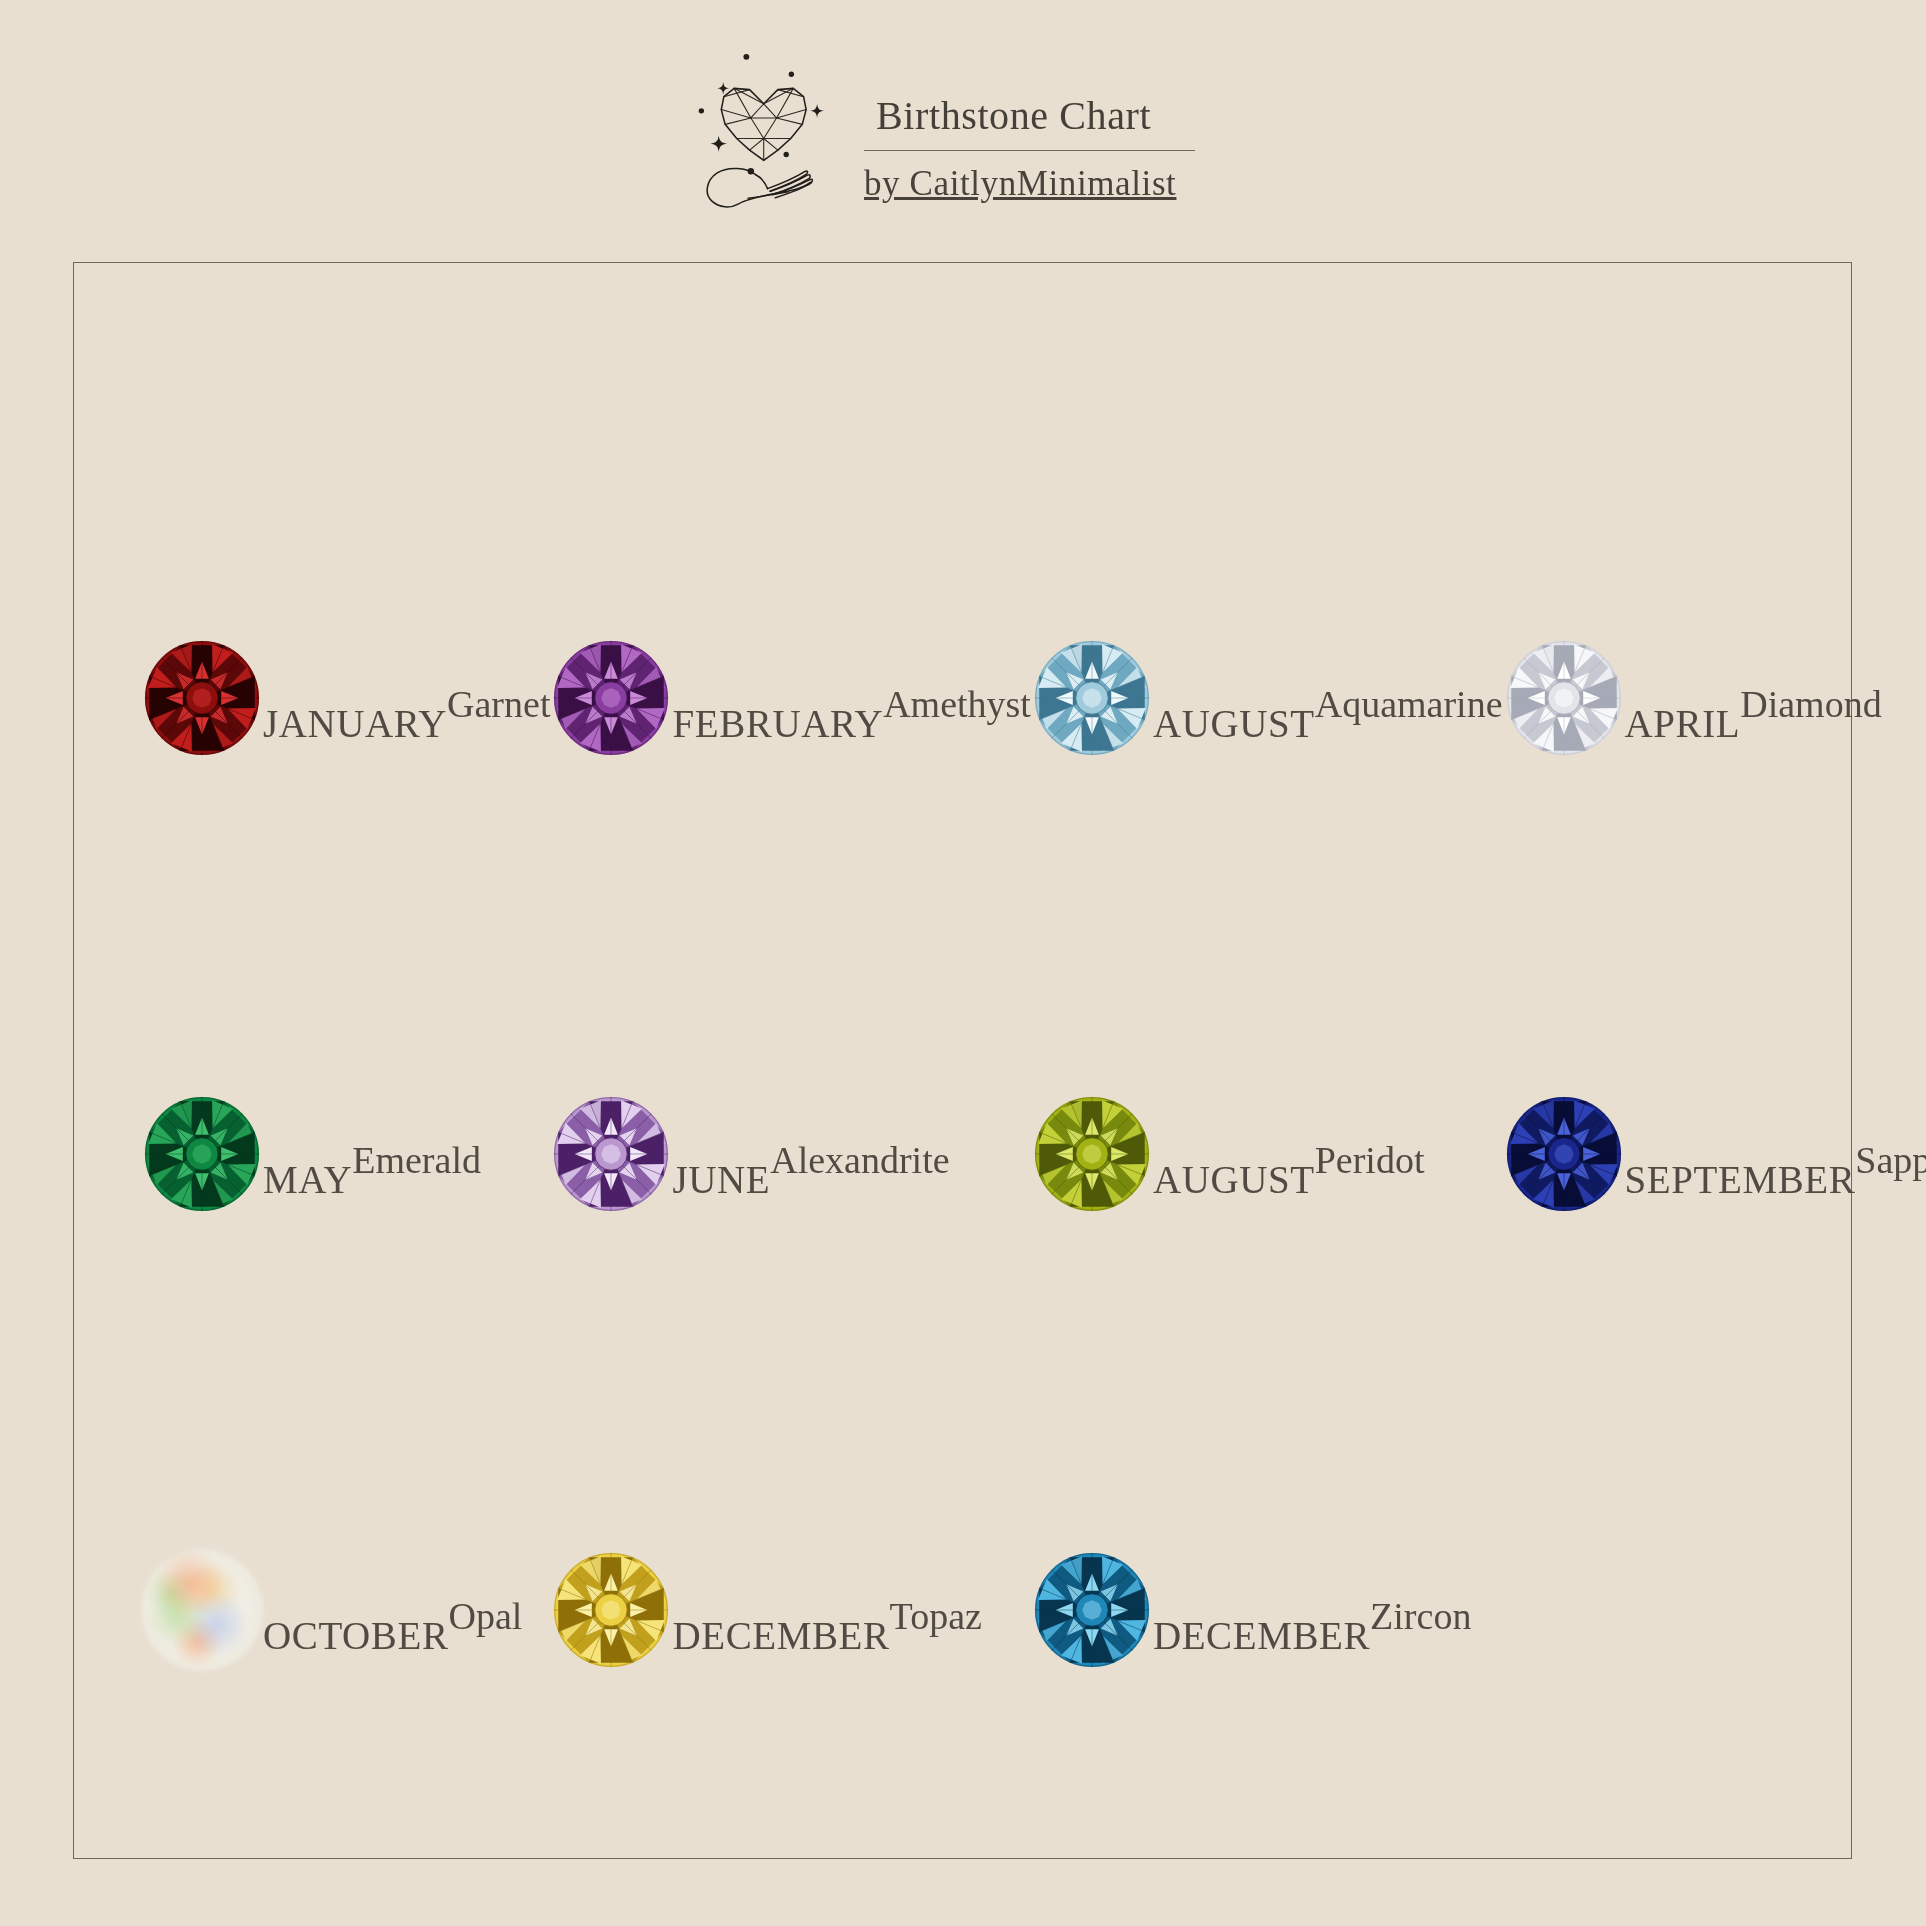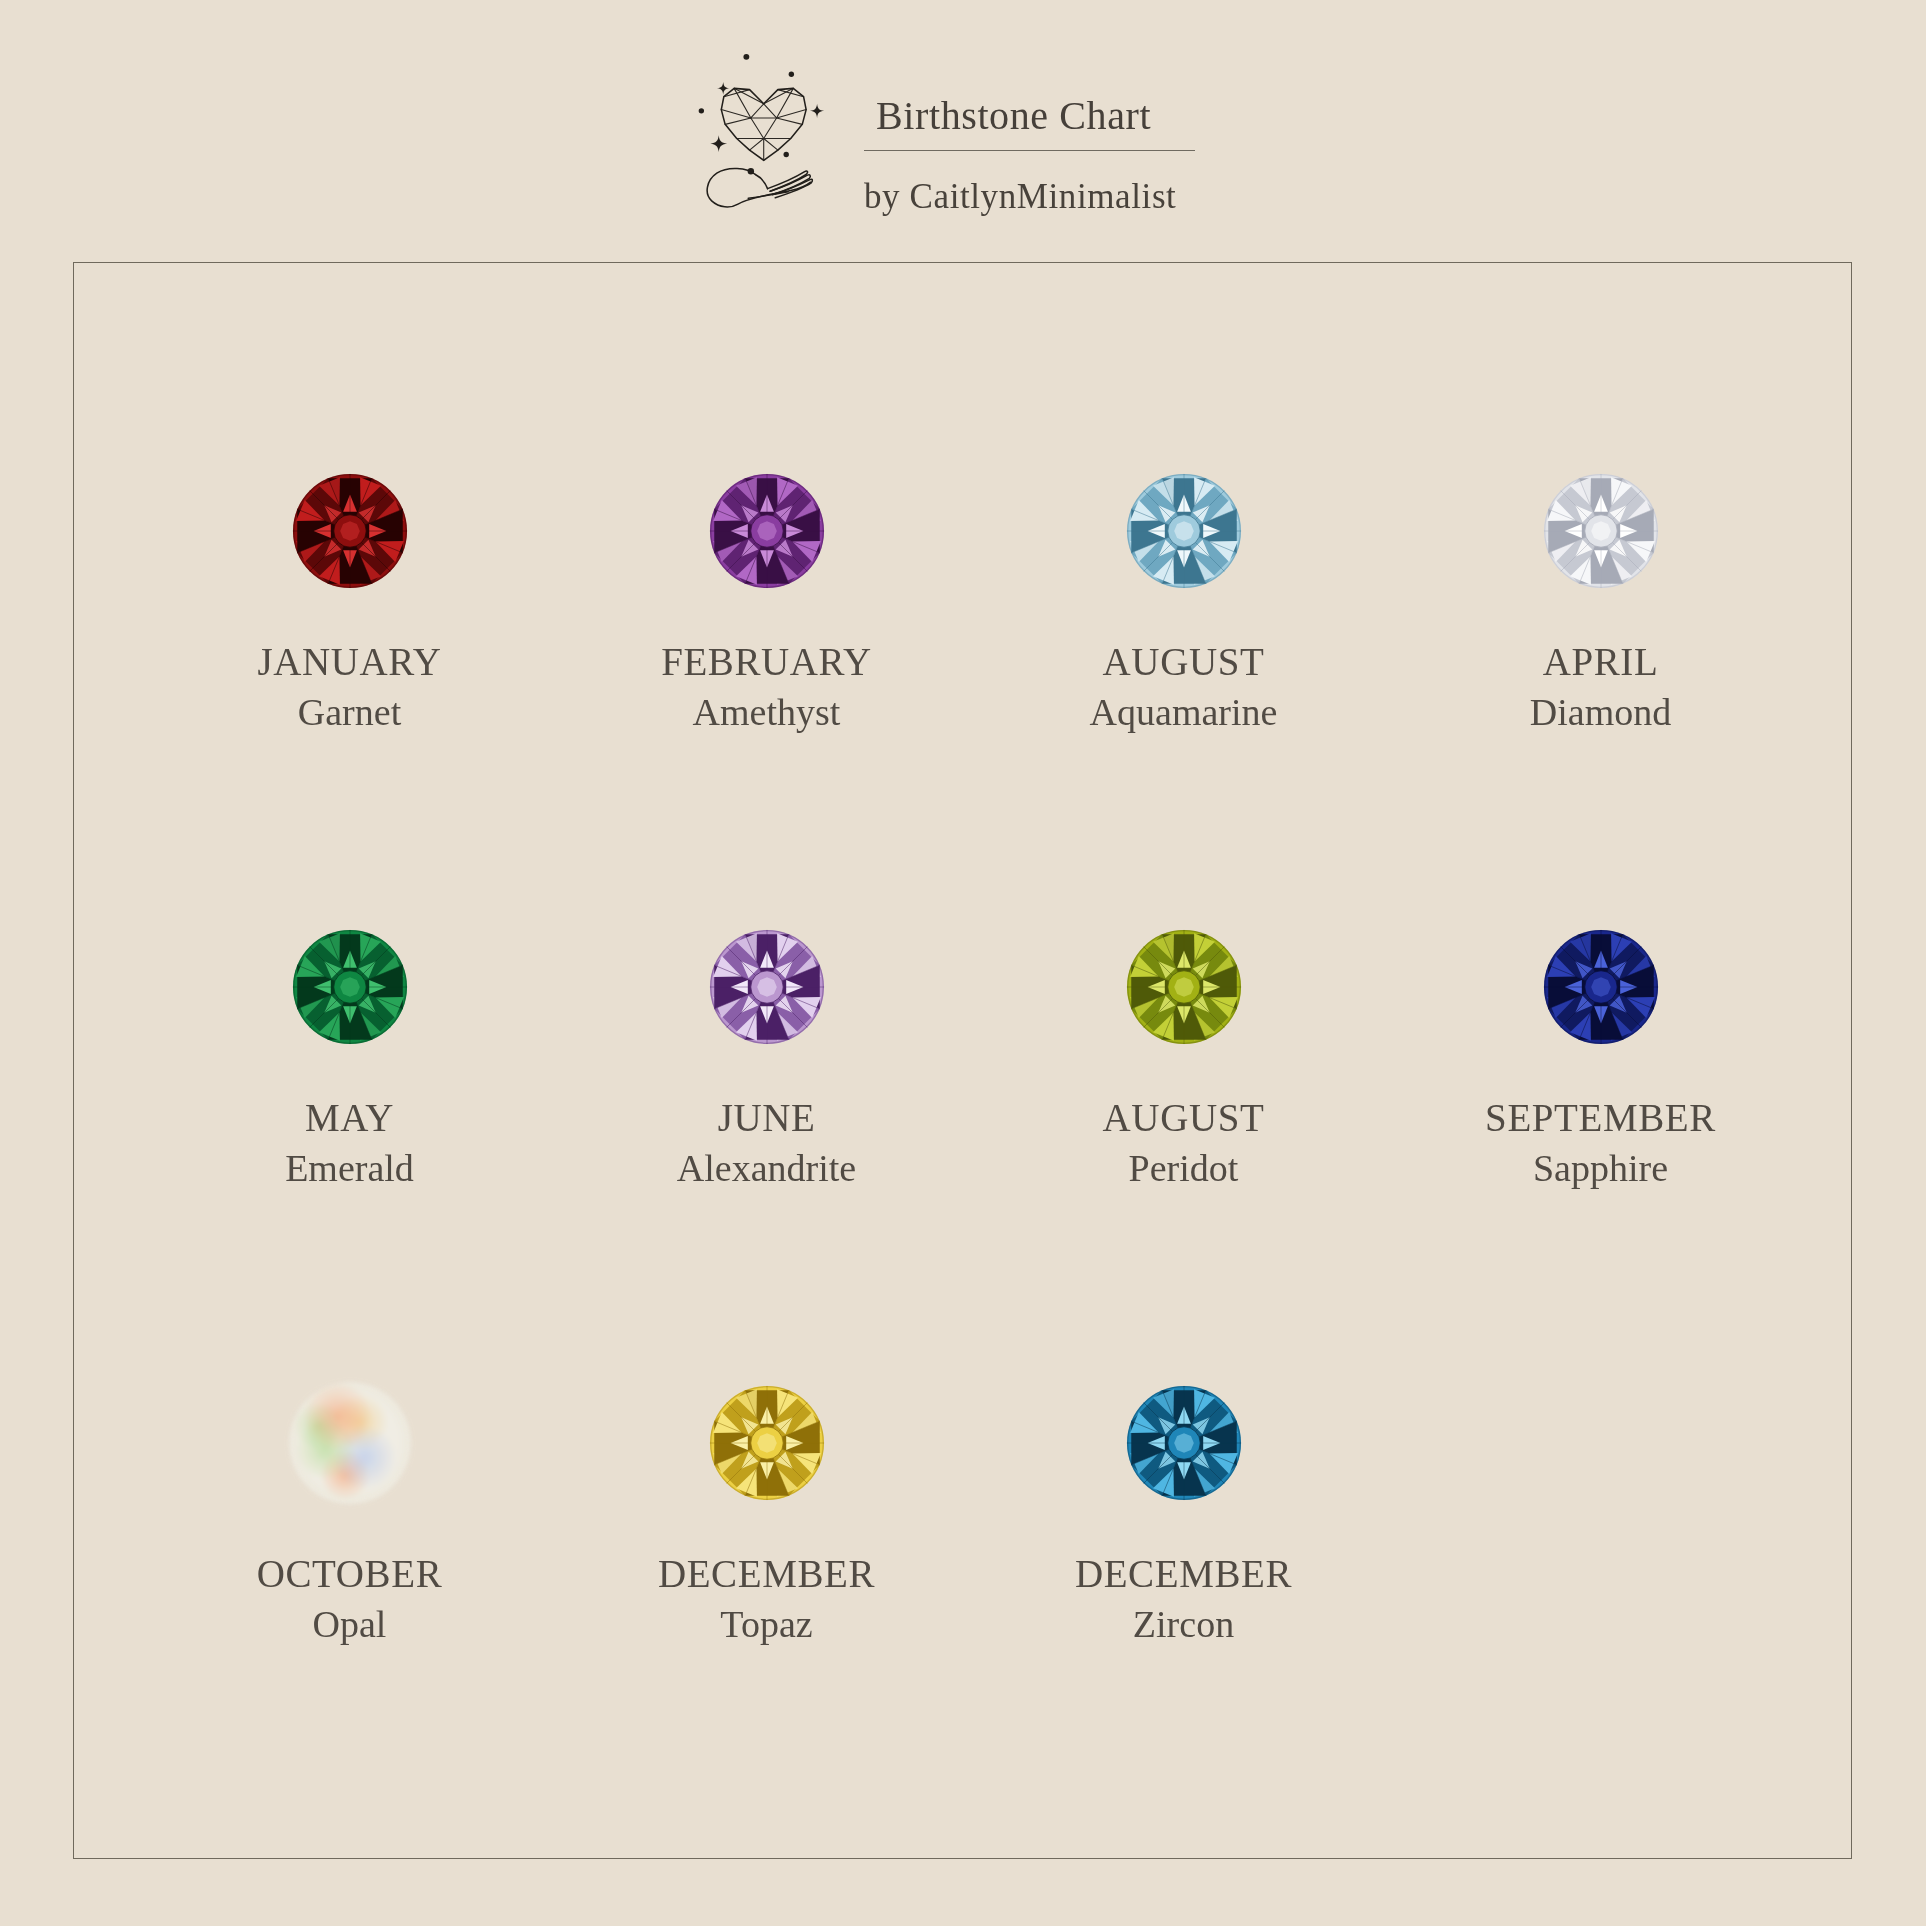--- a/index.html
+++ b/index.html
@@ -16,34 +16,34 @@
     transform:translateX(-19px);
   }
   .logo{width:135px;height:175px;flex:0 0 auto;}
   .titles{width:331px;padding-top:42px;}
   .page-title{
     margin:12px;font-size:40px;font-weight:500;letter-spacing:0.6px;
     color:var(--ink,#46403a);line-height:1;white-space:nowrap;
   }
   .title-divider{height:1.9px;background:var(--divider,#6f6a60);margin-top:13.5px;}
   .page-subtitle{
-    margin-top:28px;font-size:35px;line-height:1;letter-spacing:0.6px;
-    color:var(--subtitle-color,#48423b);white-space:nowrap;
+    margin-top:15px;font-size:35px;line-height:1;letter-spacing:0.6px;
+    color:var(--subtitle-color,#48423b);white-space:nowrap;text-decoration:underline;
   }
   
   .chart-box{
     position:absolute;left:73px;top:262px;width:1779px;height:1597px;
     border:1.9px solid var(--border,#6f695c);box-sizing:border-box;
   }
   .grid{
     position:absolute;left:0;top:0;right:0;
     padding:207px 42px 0 67px;
     display:grid;grid-template-columns:repeat(4,1fr);grid-auto-rows:456px;
   }
-  .cell{display:flex;flex-direction:column;align-items:center;text-align:center;}
+  .cell{display:flex;flex-direction:row;align-items:center;text-align:center;}
   .gem-wrap{height:122px;display:flex;align-items:center;justify-content:center;}
   .gem{width:122px;height:122px;display:block;}
   .opal{
     width:122px;height:122px;border-radius:50%;
     background:
       radial-gradient(circle at 40% 28%, var(--g-fleck1) 0%, rgba(0,0,0,0) 30%),
       radial-gradient(circle at 30% 55%, var(--g-fleck2) 0%, rgba(0,0,0,0) 28%),
       radial-gradient(circle at 62% 62%, var(--g-fleck3) 0%, rgba(0,0,0,0) 30%),
       radial-gradient(circle at 58% 33%, var(--g-fleck4) 0%, rgba(0,0,0,0) 26%),
       radial-gradient(circle at 46% 76%, var(--g-fleck1) 0%, rgba(0,0,0,0) 22%),

